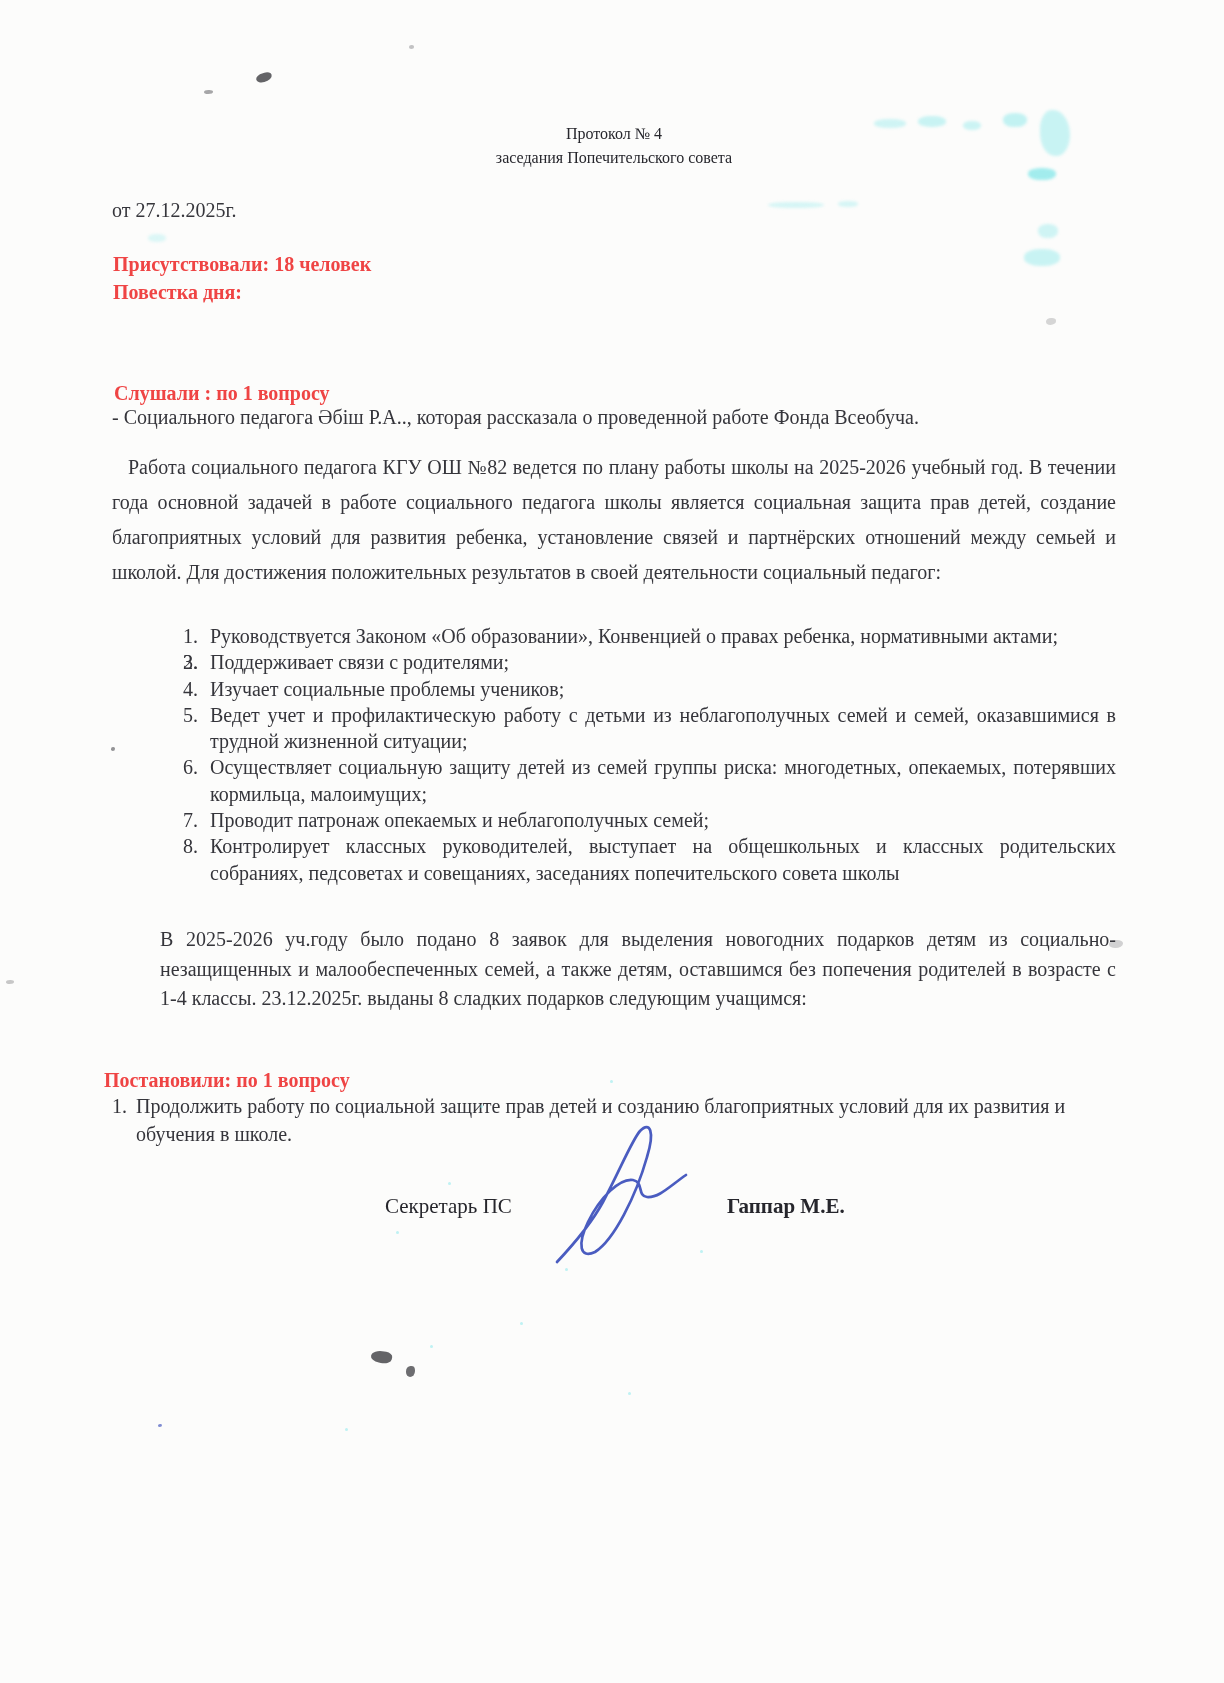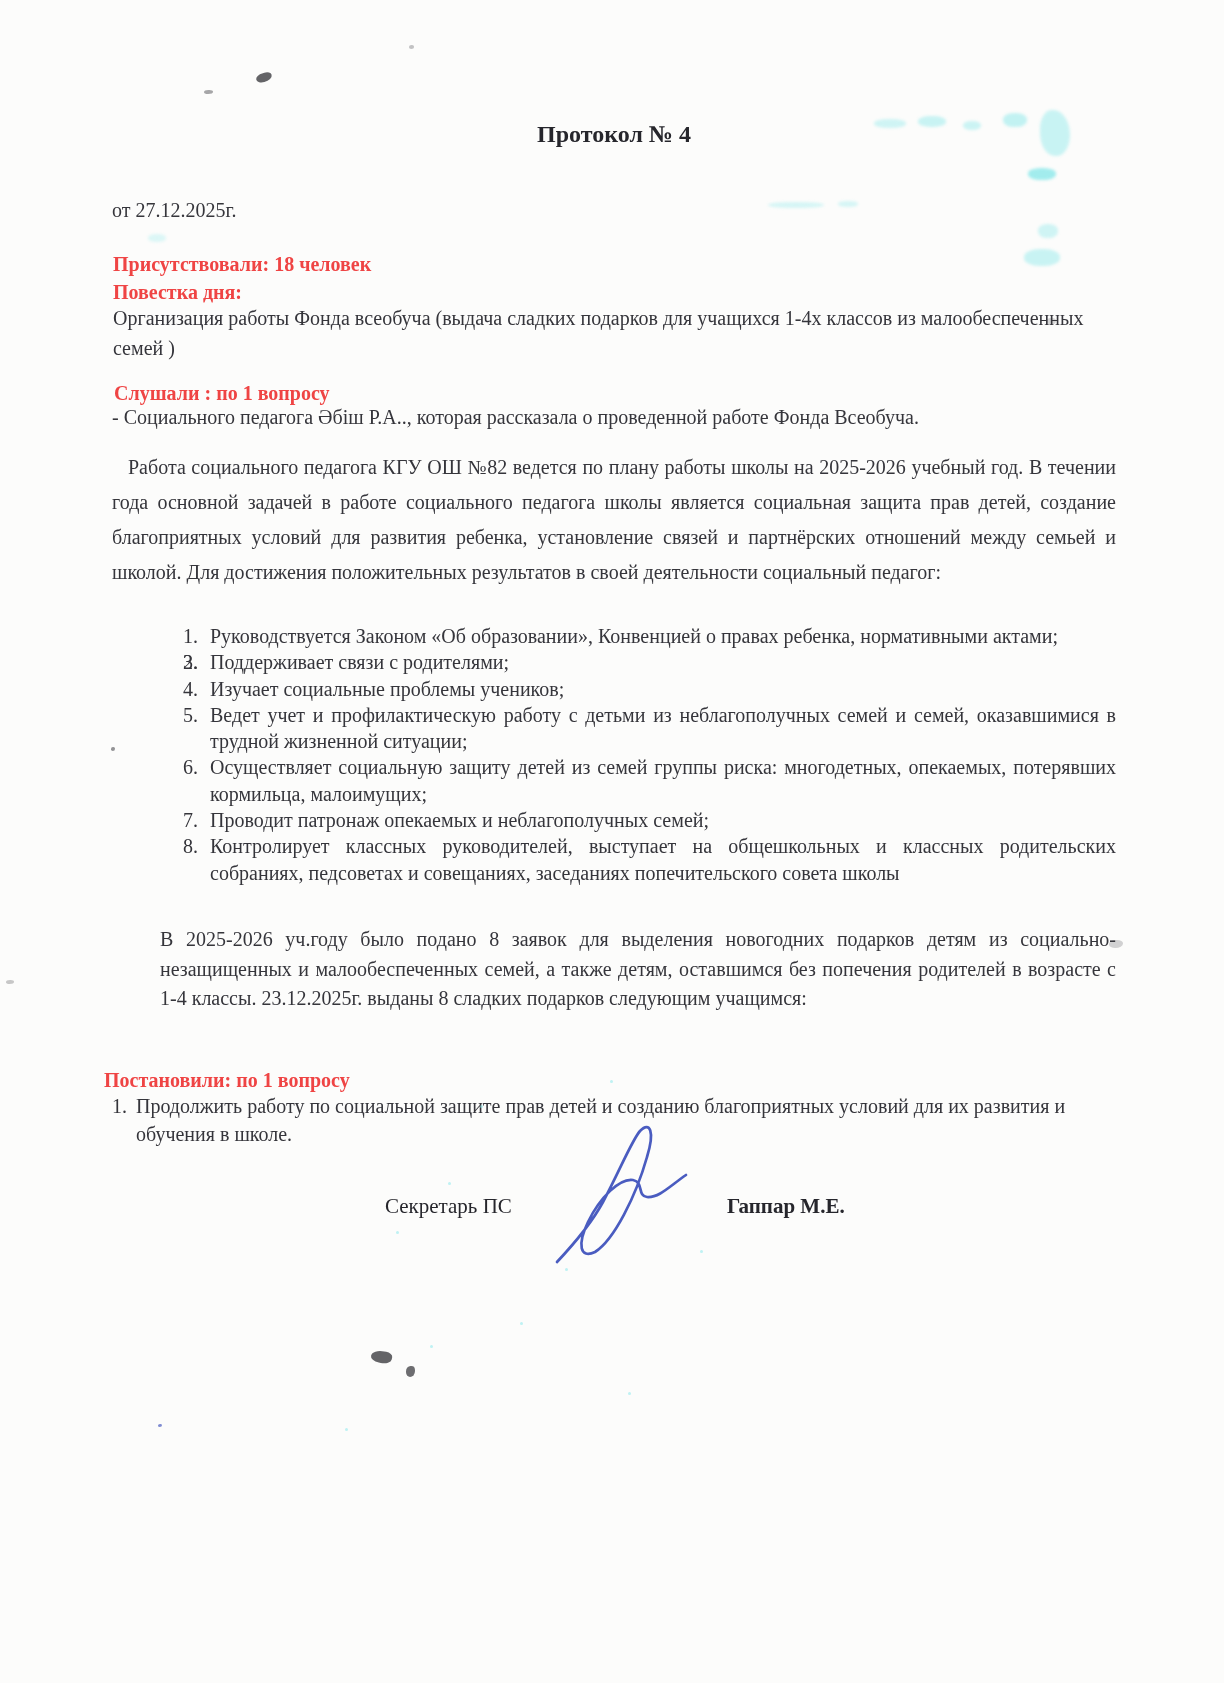--- a/index.html
+++ b/index.html
@@ -16,24 +16,24 @@
     font-family: "Liberation Serif", "DejaVu Serif", serif;
     color: #35353b;
     font-size: 20px;
   }
   .abs { position: absolute; }
 
   
   .title-block {
     top: 122px; left: 112px; width: 1004px;
     text-align: center;
-    font-weight: bold;
+    font-weight: normal;
     color: #26262c;
     line-height: 24px;
-    font-size: 24px;
+    font-size: 16px;
   }
   .date-line   { top: 199px; left: 112px; }
   .bold-line   { font-weight: bold; color: #ef4444; }
   .attendees   { top: 253px; left: 113px; }
   .agenda-head { top: 281px; left: 113px; }
   .agenda-text { top: 303px; left: 113px; width: 1004px; line-height: 30px; }
 
   
   .listened-head { top: 382px; left: 114px; }
   .listened-item { top: 406px; left: 112px; width: 1006px; }
@@ -106,27 +106,27 @@
     opacity: 0.55;
   }
 </style>
 </head>
 <body>
 
 <div class="page">
 
   <div class="abs title-block">
     <div>Протокол № 4</div>
+    <div>заседания Попечительского совета</div>
   </div>
 
   <div class="abs date-line">от 27.12.2025г.</div>
 
   <div class="abs attendees bold-line">Присутствовали: 18 человек</div>
   <div class="abs agenda-head bold-line">Повестка дня:</div>
-  <div class="abs agenda-text">Организация работы Фонда всеобуча (выдача сладких подарков для учащихся 1-4х классов из малообеспеченных семей )</div>
 
   <div class="abs listened-head bold-line">Слушали : по 1 вопросу</div>
   <div class="abs listened-item">- Социального педагога Әбіш Р.А.., которая рассказала о проведенной работе Фонда Всеобуча.</div>
 
   <div class="abs report-par">Работа социального педагога КГУ ОШ №82 ведется по плану работы школы на 2025-2026 учебный год. В течении года основной задачей в работе социального педагога школы является социальная защита прав детей, создание благоприятных условий для развития ребенка, установление связей и партнёрских отношений между семьей и школой. Для достижения положительных результатов в своей деятельности социальный педагог:</div>
 
   <ol class="abs duties">
     <li>
       <span class="num">1.</span>
       <span>Руководствуется Законом «Об образовании», Конвенцией о правах ребенка, нормативными актами;</span>

